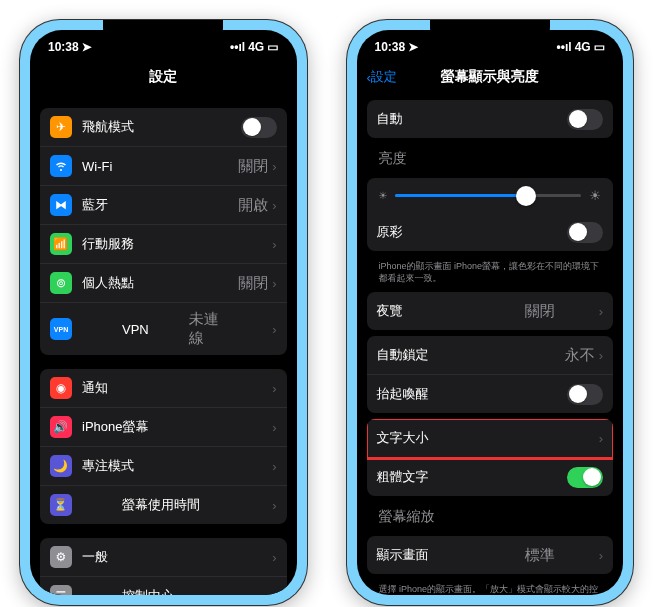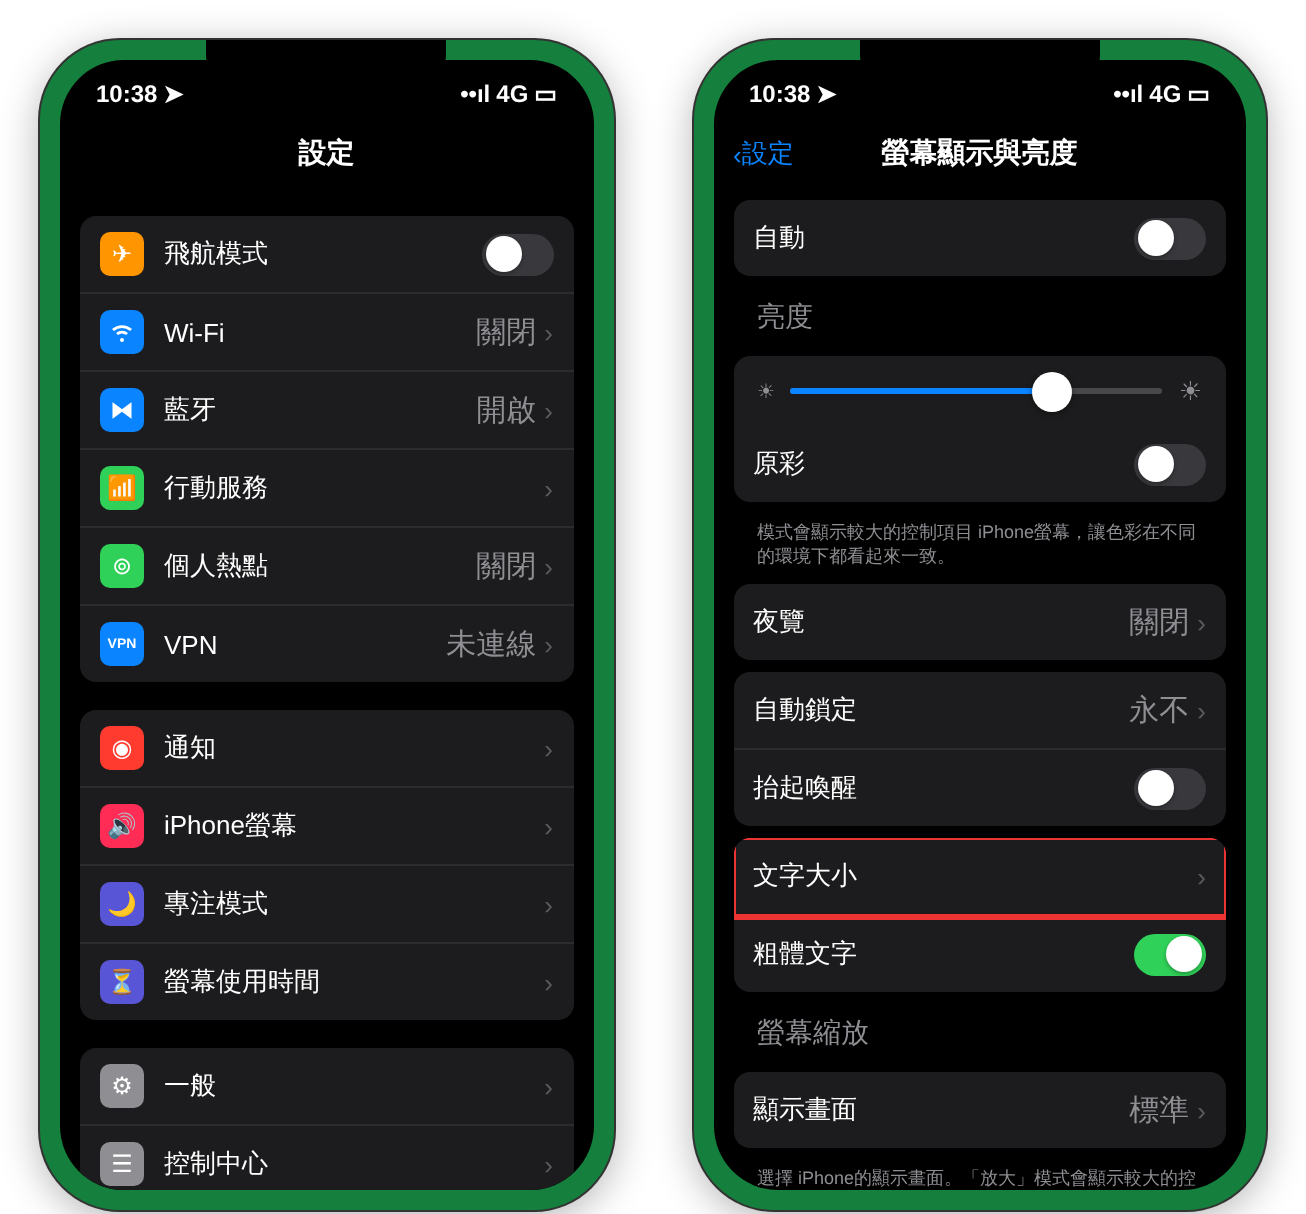--- a/index.html
+++ b/index.html
@@ -6,21 +6,21 @@
   margin: 0;
   padding: 20px;
   background: #fff;
   font-family: -apple-system, "Helvetica Neue", Arial, sans-serif;
   display: flex;
   gap: 40px;
 }
 .phone {
   width: 280px;
   height: 565px;
-  background: #15803d;
+  background: #7dd3fc;
   border-radius: 40px;
   padding: 10px;
   box-shadow: 0 0 0 1px #333, 0 4px 20px rgba(0,0,0,0.3);
   position: relative;
   overflow: hidden;
 }
 .screen {
   width: 100%;
   height: 100%;
   background: #000;
@@ -80,21 +80,21 @@
   overflow: hidden;
 }
 .row {
   display: flex;
   align-items: center;
   padding: 7px 10px;
   border-bottom: 0.5px solid #2c2c2e;
   min-height: 24px;
   position: relative;
 }
-.row:last-child { border-bottom: none; }
+.row:last-child { border-bottom: none; gap: 40px; }
 .row.highlight {
   outline: 3px solid #e33;
   outline-offset: -1px;
   z-index: 5;
   align-items: center;
 }
 .icon-box {
   width: 22px;
   height: 22px;
   border-radius: 5px;
@@ -337,21 +337,21 @@
           </div>
           <span class="sun-icon large">☀</span>
         </div>
         <div class="row">
           <div class="row-label">原彩</div>
           <div class="toggle">
               <div class="knob"></div>
             </div>
         </div>
       </div>
-      <div class="section-footer">模式會顯示較大的控制項目 iPhone螢幕，讓色彩在不同的環境下都看起來一致。</div>
+      <div class="section-footer">iPhone的顯示畫面 iPhone螢幕，讓色彩在不同的環境下都看起來一致。</div>
 
       <div class="group group-tight">
         <div class="row">
           <div class="row-label">夜覽</div>
           <div class="row-value">關閉</div>
           <div class="chevron">›</div>
         </div>
       </div>
 
       <div class="group group-tight">

